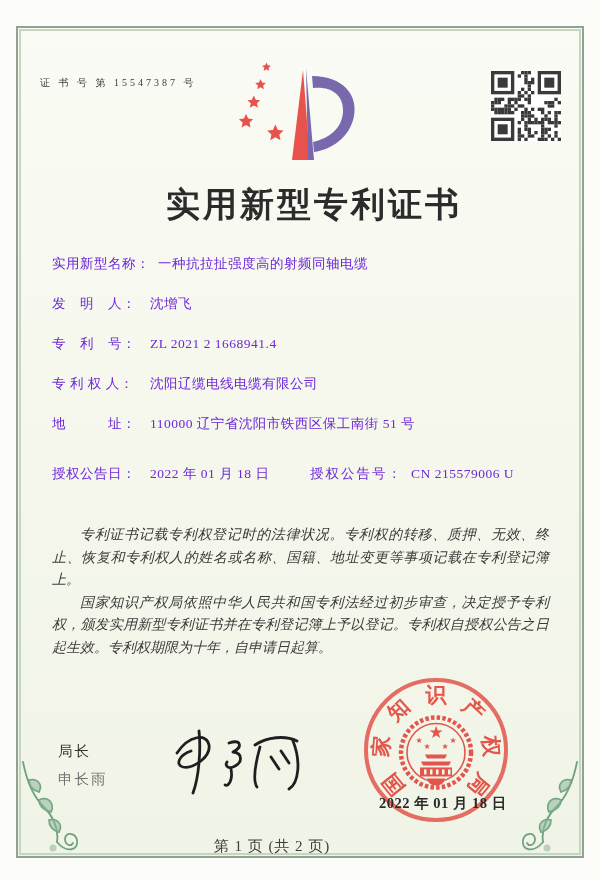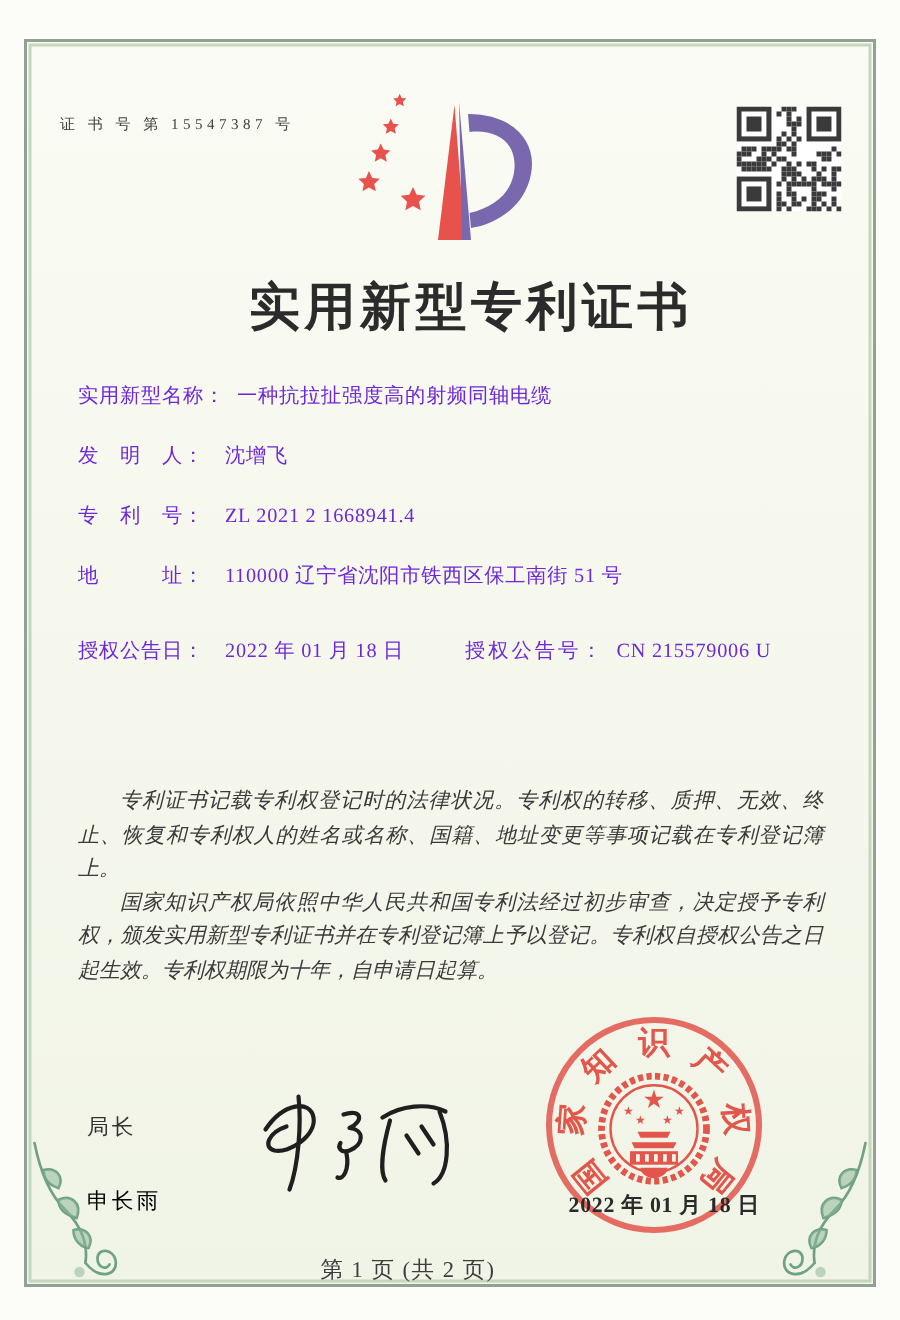--- a/index.html
+++ b/index.html
@@ -38,21 +38,21 @@
   .grant-row { position:relative;margin-top:10px; }
   .grant-no { position:absolute; left:258px; top:0; }
   .grant-no .field-label { min-width:auto; letter-spacing:2px; }
   .paras {
     position:absolute; left:52px; top:524px; width:497px;
     font-size:14px; line-height:22.5px; text-align:justify;
     font-style:italic; color:#3a3a3a;
   }
   .paras p { text-indent:2em; }
   .sign-title { position:absolute; left:58px; top:742px; font-size:14.5px; letter-spacing:2px; color:#333; }
-  .sign-name  { position:absolute; left:58px; top:791px; font-size:14.5px; letter-spacing:2px; color:#000000; }
+  .sign-name  { position:absolute; left:58px; top:770px; font-size:14.5px; letter-spacing:2px; color:#737373; }
   .signature  { position:absolute; left:163px; top:723px; }
   .seal {
     position:absolute; left:364px; top:678px; width:144px; height:144px;
     border:4px solid rgba(225,72,62,0.85); border-radius:50%;
     opacity:0.93;
   }
   .seal-char {
     position:absolute; left:50%; top:50%; width:24px; height:24px;
     margin-left:-12px; margin-top:-12px;
     font-size:21px; font-weight:700; color:#e24a40;
@@ -253,20 +253,23 @@
   <div class="field-row">
     <span class="field-label">实用新型名称：</span><span class="field-value">一种抗拉扯强度高的射频同轴电缆</span>
   </div>
   <div class="field-row">
     <span class="field-label">发　明　人：</span><span class="field-value">沈增飞</span>
   </div>
   <div class="field-row">
     <span class="field-label">专　利　号：</span><span class="field-value">ZL 2021 2 1668941.4</span>
   </div>
   <div class="field-row">
+    <span class="field-label">专 利 权 人：</span><span class="field-value">沈阳辽缆电线电缆有限公司</span>
+  </div>
+  <div class="field-row">
     <span class="field-label">地　　　址：</span><span class="field-value">110000  辽宁省沈阳市铁西区保工南街 51 号</span>
   </div>
   <div class="field-row grant-row">
     <span>
       <span class="field-label">授权公告日：</span><span class="field-value">2022 年 01 月 18 日</span>
     </span>
     <span class="grant-no">
       <span class="field-label">授权公告号：</span><span class="field-value">CN 215579006 U</span>
     </span>
   </div>

